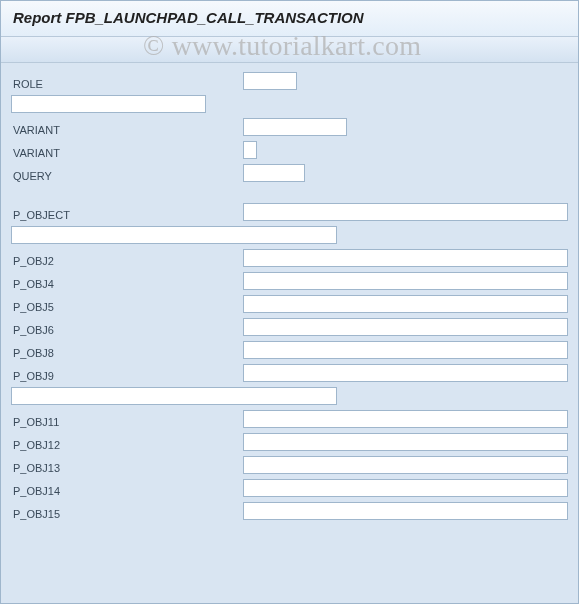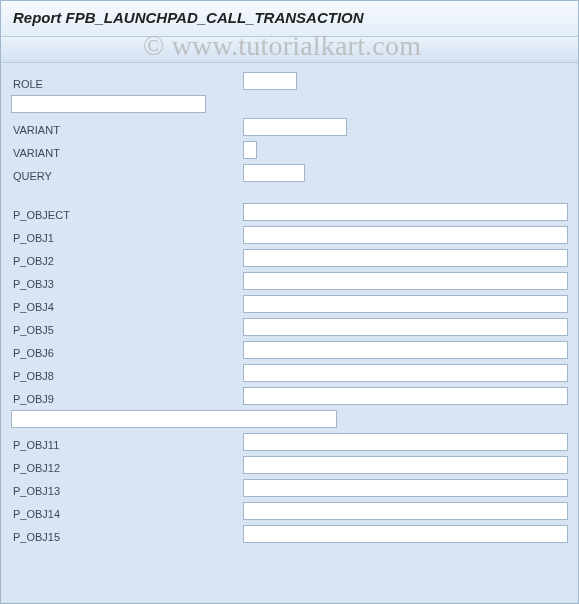--- a/index.html
+++ b/index.html
@@ -103,29 +103,24 @@
         <div class="label">QUERY</div>
         <input class="input input-query" style="">
       </div>
     </div>
   <div class="section" id="section2">
       <div class="row">
         <div class="label">P_OBJECT</div>
         <input class="input input-wide" style="">
       </div>
       <div class="row">
-        <div class="label">P_OBJ1</div>
         <input class="input input-wide" style="">
       </div>
       <div class="row">
         <div class="label">P_OBJ2</div>
-        <input class="input input-wide" style="">
-      </div>
-      <div class="row">
-        <div class="label">P_OBJ3</div>
         <input class="input input-wide" style="">
       </div>
       <div class="row">
         <div class="label">P_OBJ4</div>
         <input class="input input-wide" style="">
       </div>
       <div class="row">
         <div class="label">P_OBJ5</div>
         <input class="input input-wide" style="">
       </div>

